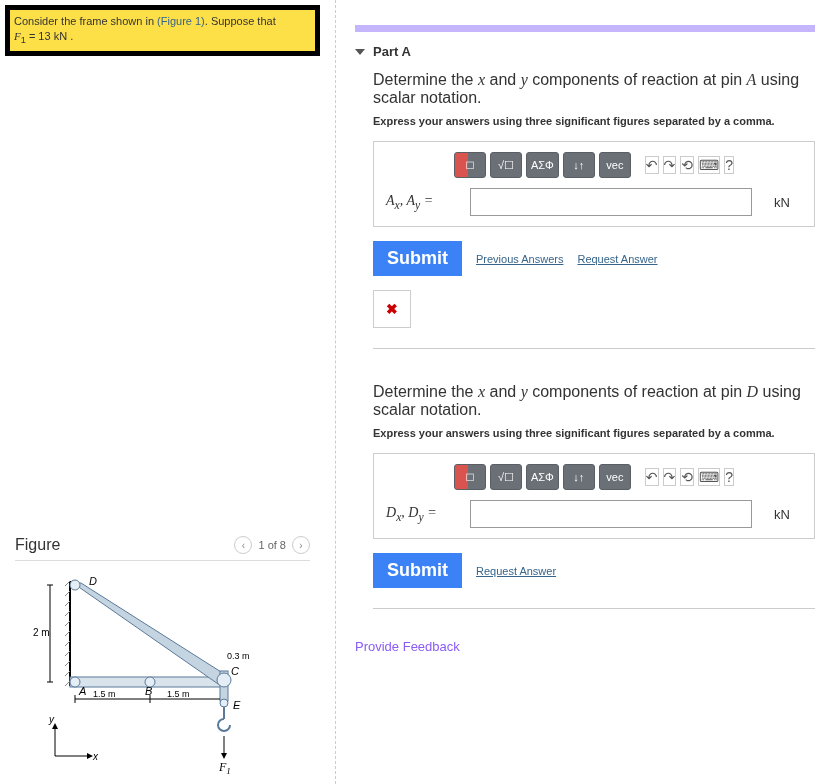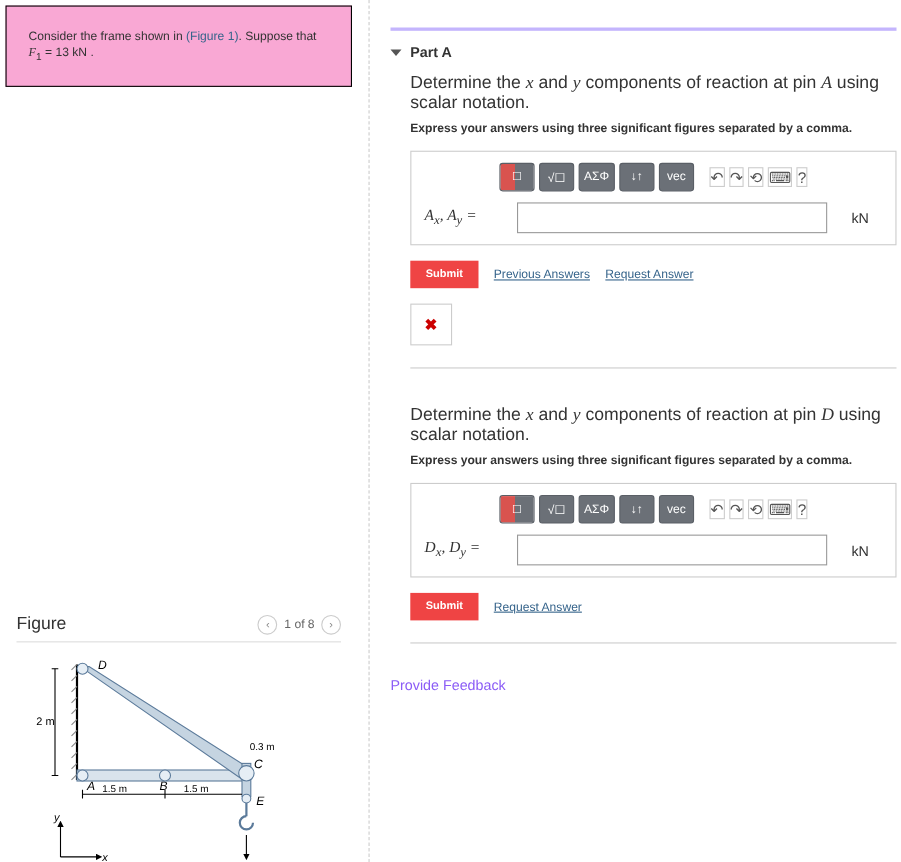--- a/index.html
+++ b/index.html
@@ -13,23 +13,23 @@
     overflow: hidden;
     position: relative;
   }
   .left-col {
     position: absolute;
     left: 5px;
     top: 5px;
     width: 315px;
   }
   .problem-box {
-    border: 1px solid #000000;
-    background: #f9a8d4;
-    padding: 20px;
+    border: 5px solid #000000;
+    background: #fde047;
+    padding: 4px;
     font-size: 11px;
     line-height: 1.4;
   }
   .problem-box .mi { font-style: italic; font-family: 'Times New Roman', serif; }
   .figure-panel {
     margin-top: 480px;
     padding: 0 10px;
   }
   .figure-header {
     display: flex;
@@ -76,21 +76,21 @@
     border-left: 1px dashed #ccc;
   }
   .right-col {
     position: absolute;
     left: 355px;
     top: 25px;
     right: 0;
     width: 460px;
   }
   .part-section {
-    border-top: 3px solid #c4b5fd;
+    border-top: 7px solid #c4b5fd;
     padding: 12px 0 20px;
   }
   .part-head {
     display: flex;
     align-items: center;
     gap: 8px;
     padding-bottom: 10px;
     cursor: pointer;
   }
   .caret {
@@ -171,24 +171,24 @@
     width: 28px;
     text-align: left;
   }
   .submit-row {
     display: flex;
     align-items: center;
     gap: 14px;
     margin: 14px 0 0 18px;
   }
   .submit-btn {
-    background: #ef4444;
+    background: #3b82f6;
     color: #fff;
     border: none;
-    font-size: 10px;
+    font-size: 18px;
     font-weight: bold;
     padding: 7px 14px;
     cursor: pointer;
   }
   .link-txt {
     color: #36648b;
     font-size: 11px;
     text-decoration: underline;
     cursor: pointer;
   }

